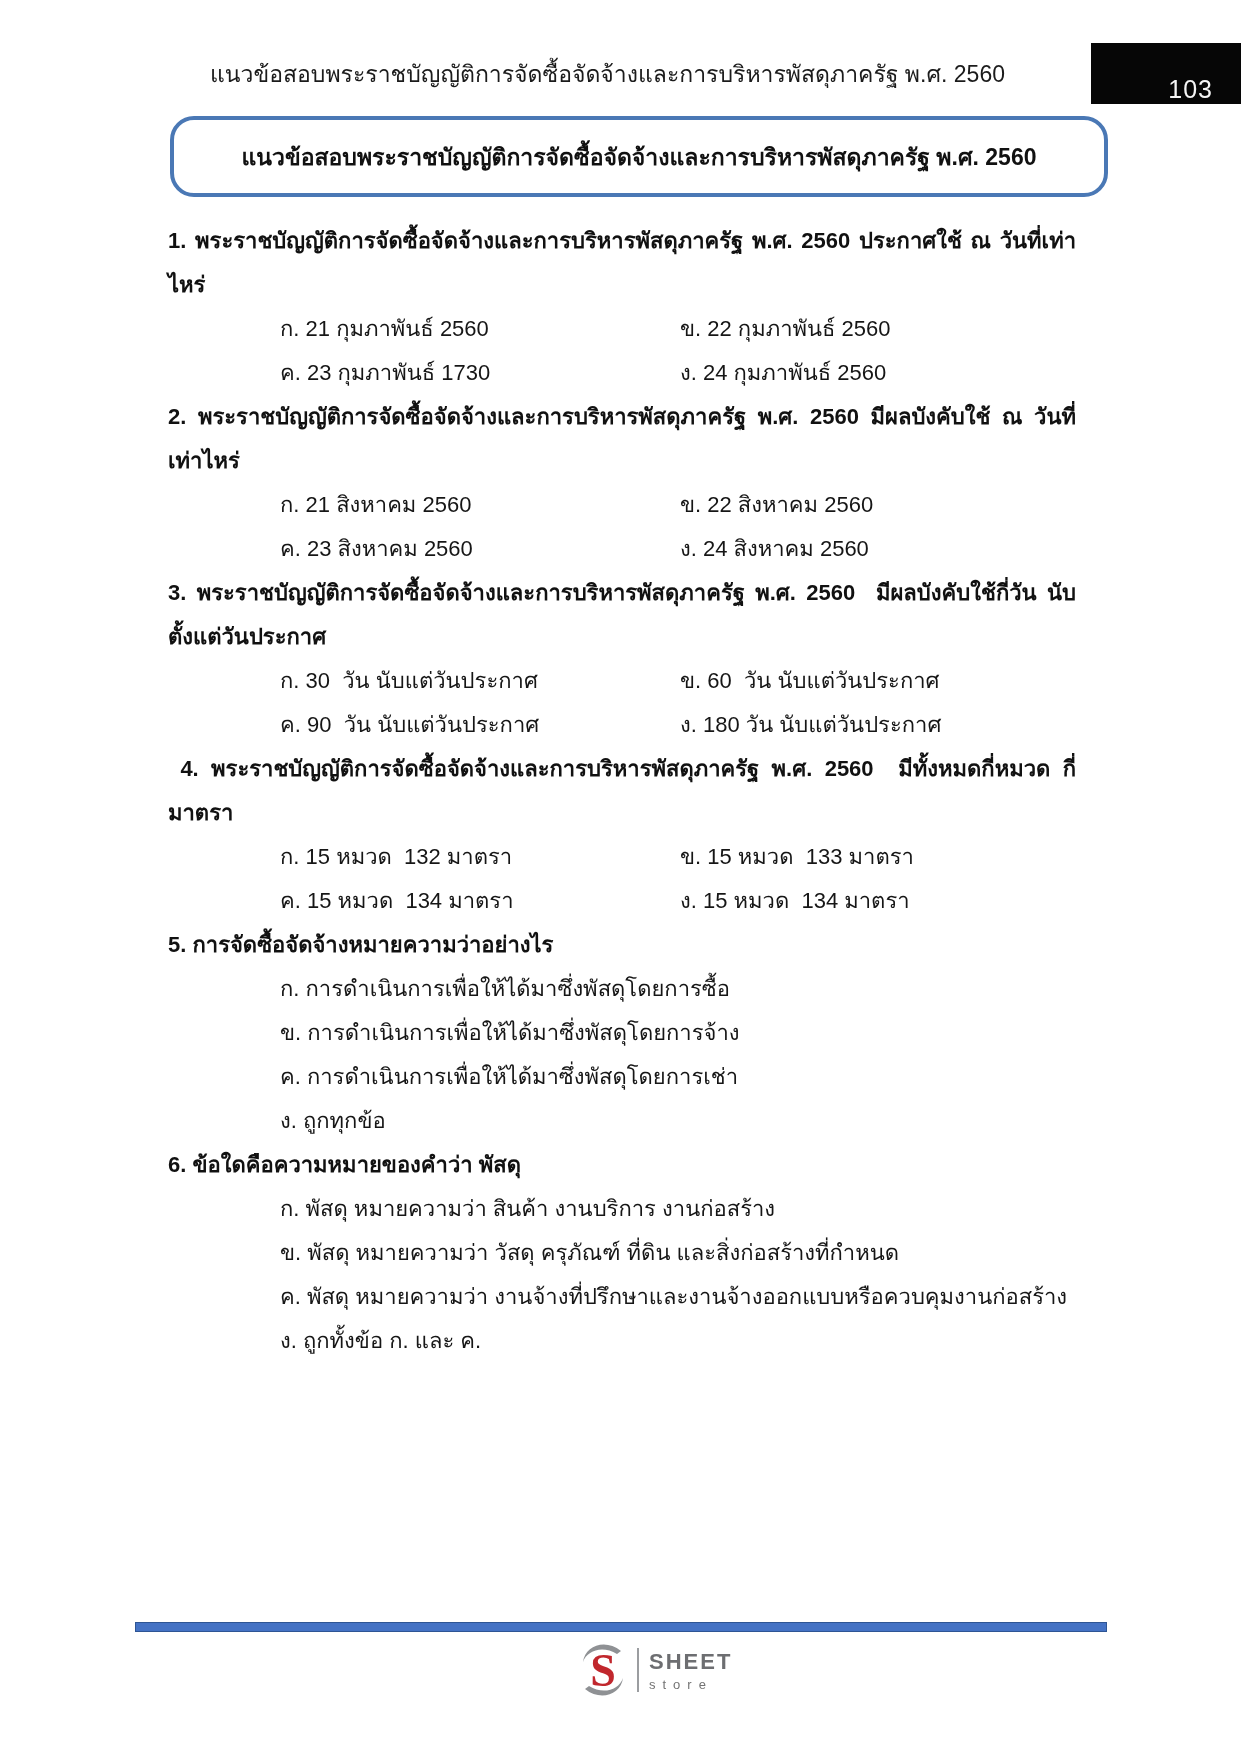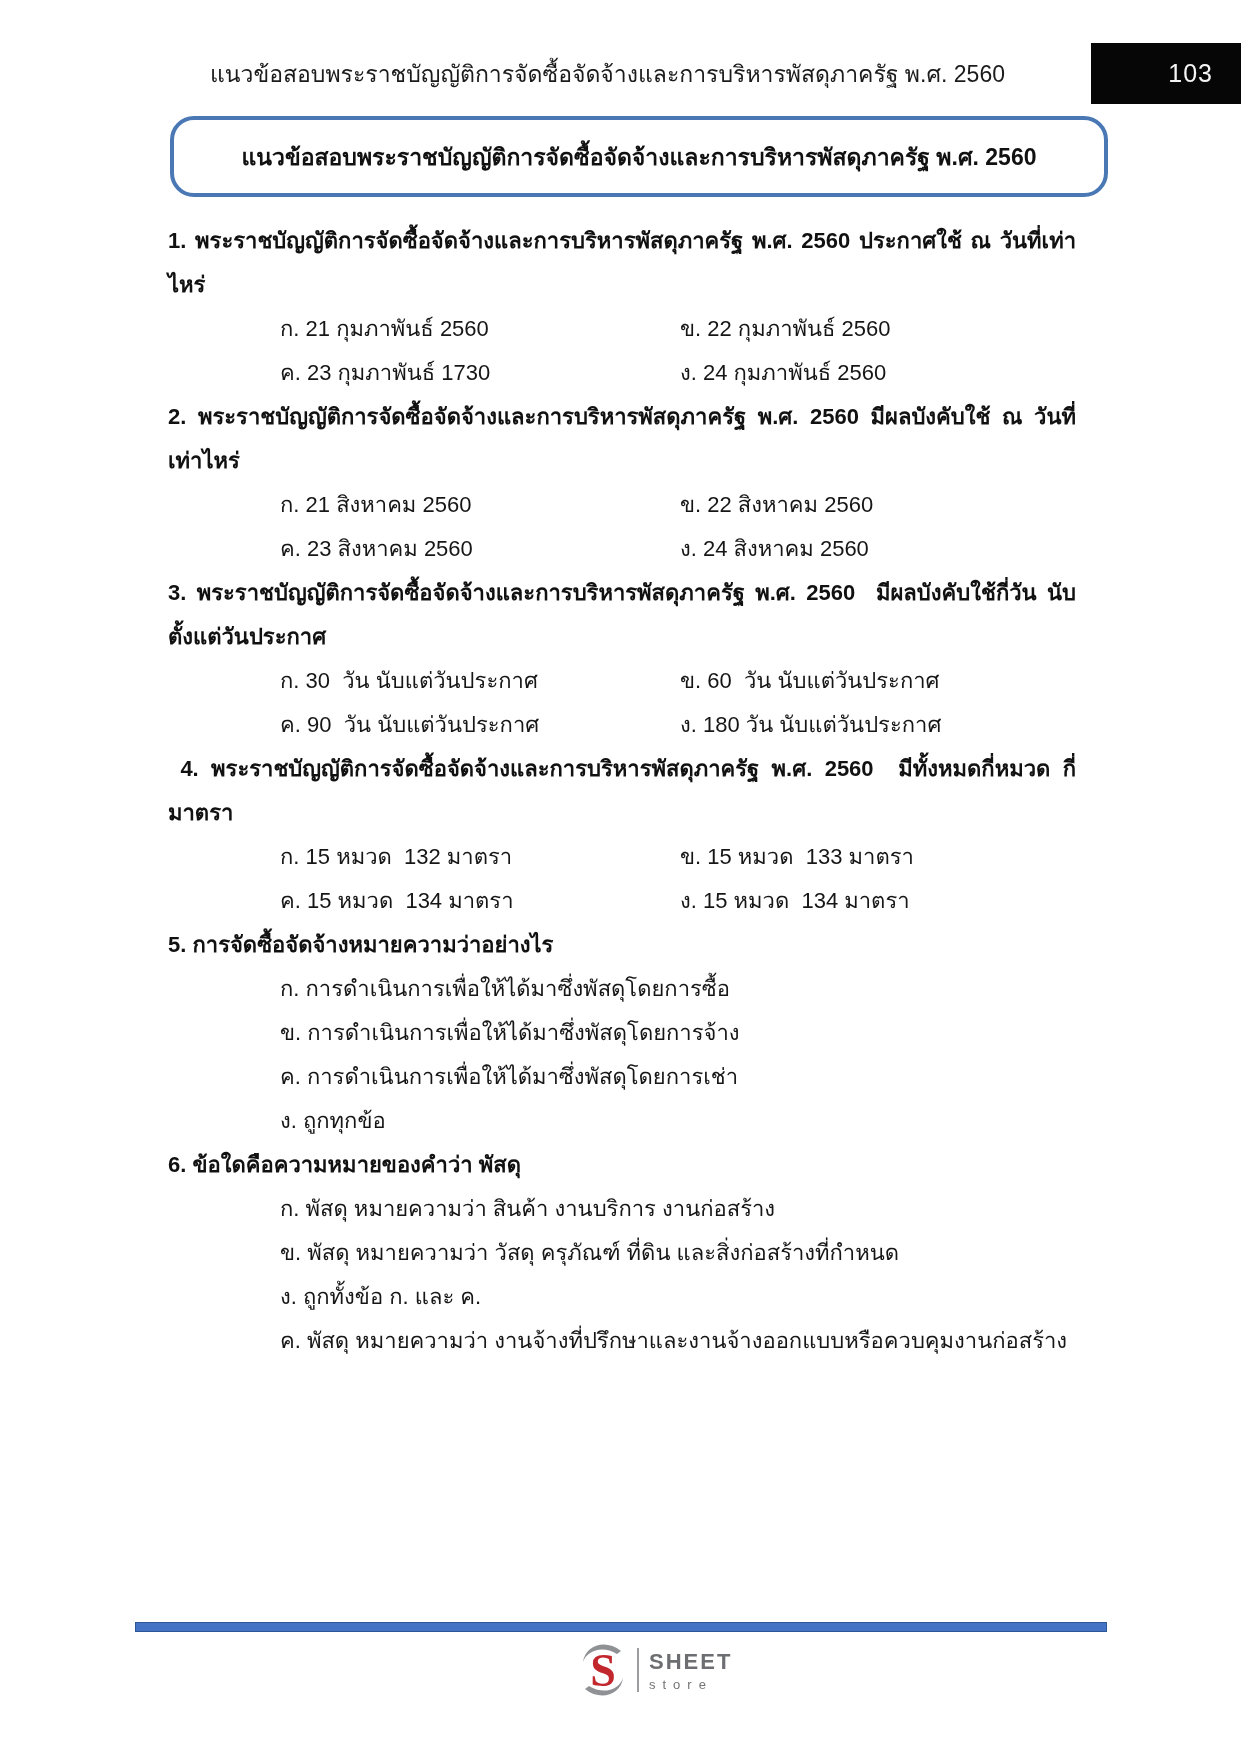--- a/index.html
+++ b/index.html
@@ -14,21 +14,21 @@
   }
   
   .header-title {
     position:absolute; top:56px; left:135px; width:945px;
     text-align:center; font-size:23px; font-weight:400; color:#1b1b1b;
     white-space:nowrap;
   }
   .page-num-box {
     position:absolute; top:43px; right:0; width:150px; height:61px;
     background:#060606;
-    display:flex; align-items:center; justify-content:flex-end;
+    display:flex; align-items:flex-end; justify-content:flex-end;
     padding-right:28px;
   }
   .page-num-box span { color:#f5f5f5; font-size:25px; letter-spacing:1px; }
   
   .title-box {
     position:absolute; top:116px; left:170px; width:938px; height:81px;
     border:4px solid #4a78b5; border-radius:24px;
     display:flex; align-items:center; justify-content:center;
     background:#ffffff;
   }
@@ -138,22 +138,22 @@
           <div class="opt">ข. การดำเนินการเพื่อให้ได้มาซึ่งพัสดุโดยการจ้าง</div>
           <div class="opt">ค. การดำเนินการเพื่อให้ได้มาซึ่งพัสดุโดยการเช่า</div>
           <div class="opt">ง. ถูกทุกข้อ</div>
         </div>
       </div>
       <div class="q-block">
         <div class="q-text"><span class="q-num">6.</span> <span>ข้อใดคือความหมายของคำว่า พัสดุ</span></div>
         <div class="opt-list">
           <div class="opt">ก. พัสดุ หมายความว่า สินค้า งานบริการ งานก่อสร้าง</div>
           <div class="opt">ข. พัสดุ หมายความว่า วัสดุ ครุภัณฑ์ ที่ดิน และสิ่งก่อสร้างที่กำหนด</div>
+          <div class="opt">ค. พัสดุ หมายความว่า งานจ้างที่ปรึกษาและงานจ้างออกแบบหรือควบคุมงานก่อสร้าง</div>
           <div class="opt">ง. ถูกทั้งข้อ ก. และ ค.</div>
-          <div class="opt">ค. พัสดุ หมายความว่า งานจ้างที่ปรึกษาและงานจ้างออกแบบหรือควบคุมงานก่อสร้าง</div>
         </div>
       </div>
     </main>
 
   <div class="footer-bar"></div>
 
   <div class="logo">
     <svg class="logo-icon" viewBox="0 0 56 56">
       <path d="M46 9 C30 -4 10 4 8 20 C12 8 28 3 42 12 Z" fill="#8f9194"></path>
       <path d="M10 47 C26 60 46 52 48 36 C44 48 28 53 14 44 Z" fill="#8f9194"></path>

